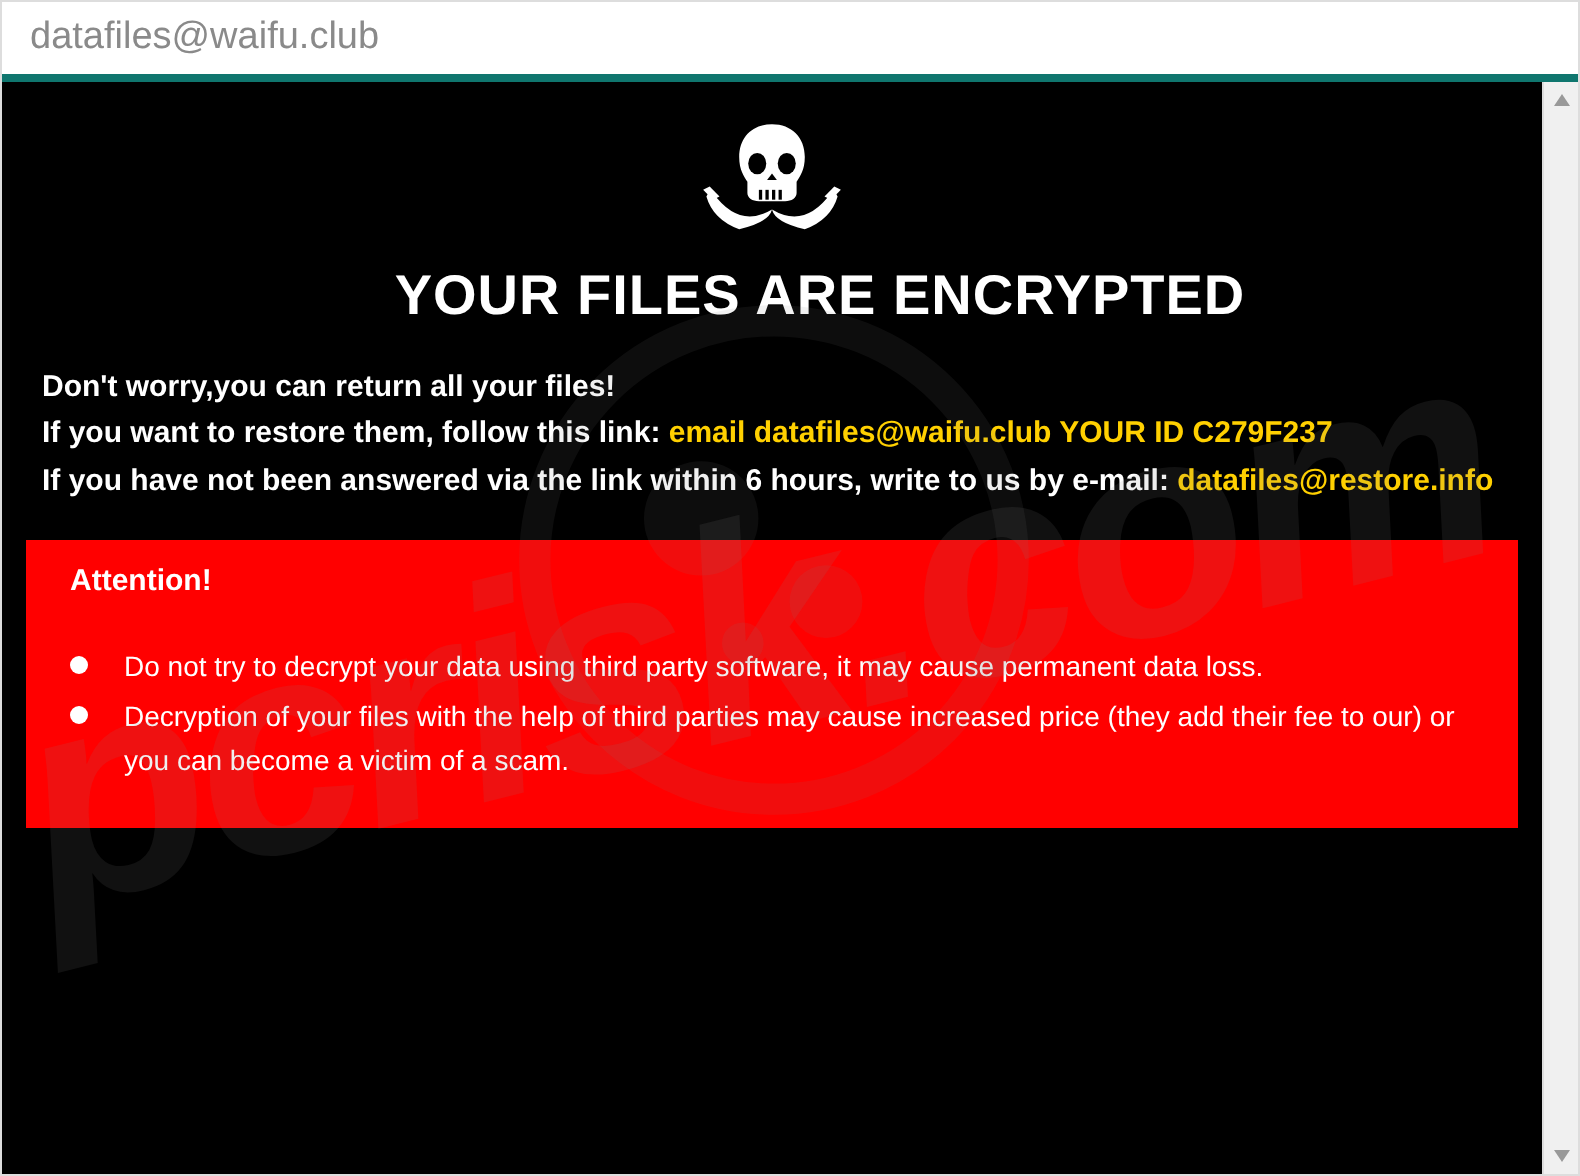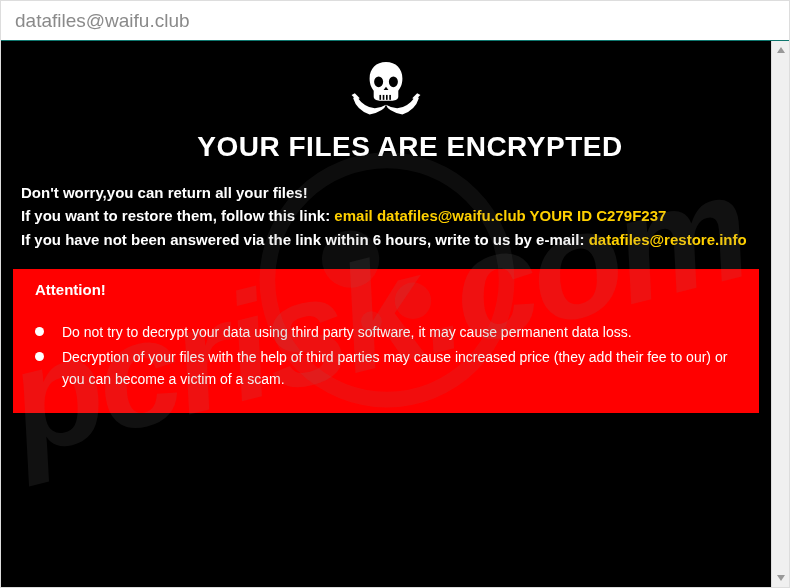--- a/index.html
+++ b/index.html
@@ -7,21 +7,21 @@
     width: 790px;
     height: 588px;
     background: #f8f8f8;
     font-family: Arial, sans-serif;
     overflow: hidden;
     border: 1px solid #ddd;
   }
   .title-bar {
     height: 40px;
     background: #ffffff;
-    border-bottom: 1px solid #0f766e;
+    border-bottom: 4px solid #0f766e;
     padding: 0 14px;
     display: flex;
     align-items: center;
     color: #8a8a8a;
     font-size: 19px;
   }
   .content-wrap {
     display: flex;
     height: calc(100% - 40px);
   }

